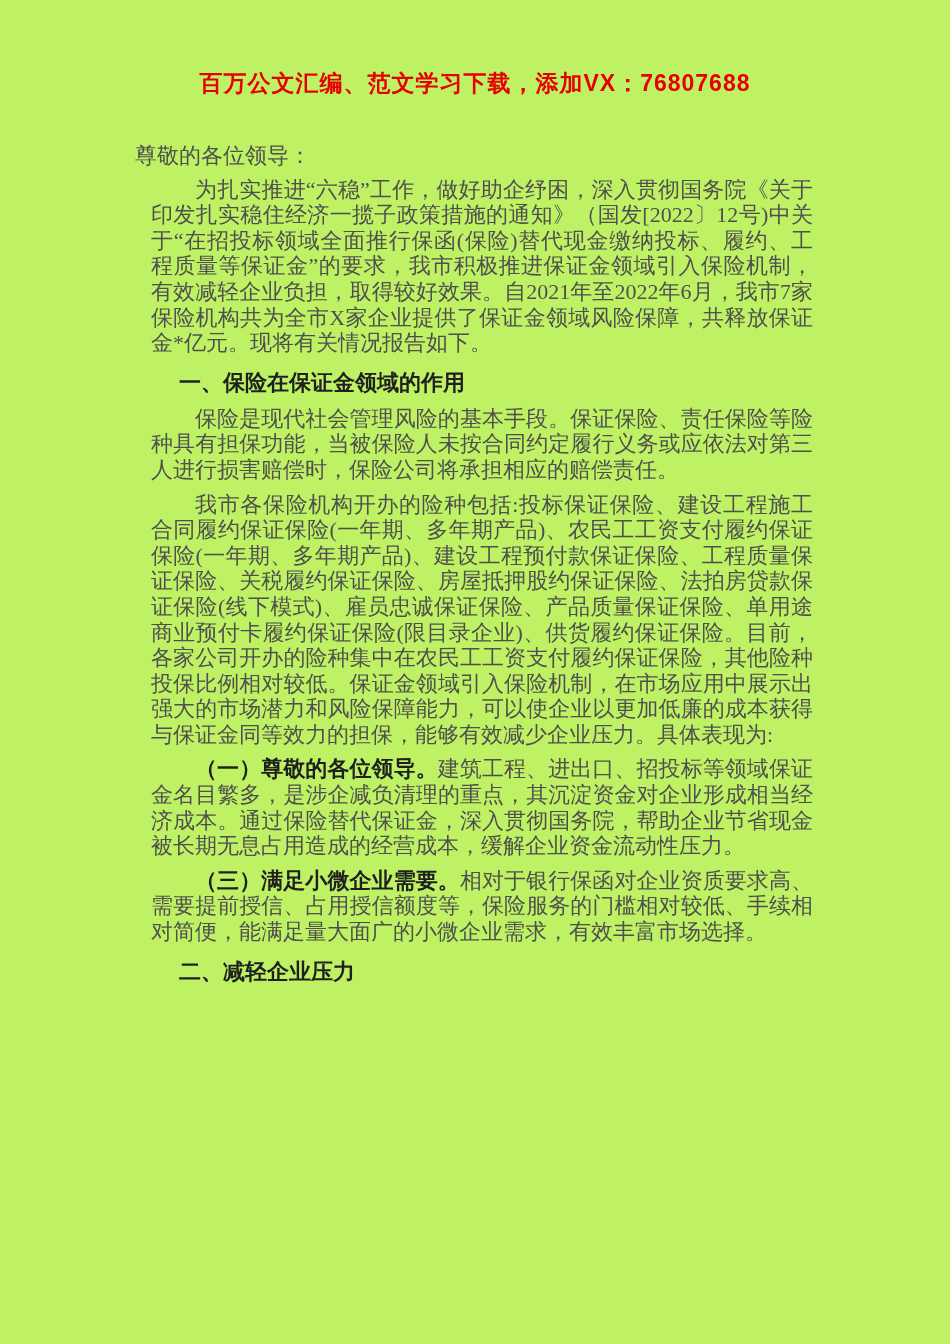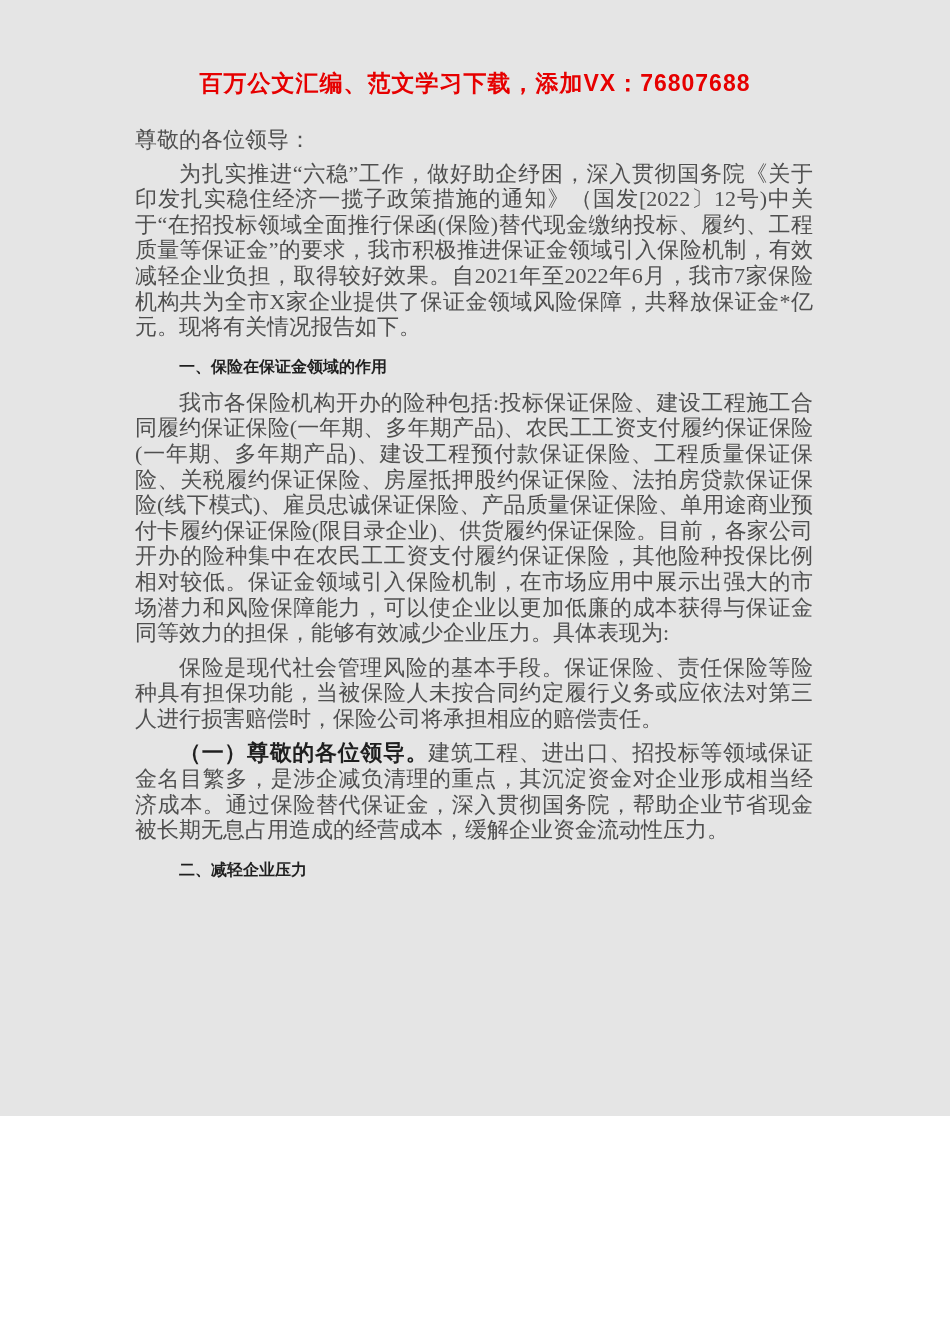--- a/index.html
+++ b/index.html
@@ -3,22 +3,22 @@
 <meta charset="utf-8">
 <style>
   html, body {
     margin: 0;
     padding: 0;
     background: #ffffff;
   }
   .page {
     position: relative;
     width: 950px;
-    height: 1116px;
-    background: #e5e5e5;
+    height: 1344px;
+    background: #bef264;
     overflow: hidden;
     font-family: "Liberation Serif", "DejaVu Serif", serif;
   }
   .notice {
     position: absolute;
     top: 70px;
     left: 0;
     width: 950px;
     text-align: center;
     color: #e60000;
@@ -32,32 +32,32 @@
     position: absolute;
     top: 127px;
     left: 135px;
     width: 678px;
     color: #4f4f4f;
     font-size: 22px;
     line-height: 25.6px;
     text-align: justify;
   }
   .salutation {
-    margin: 0 0 8px 0;
+    margin: 16px 0 8px 0;
     text-indent: 0;
   }
   .para {
-    margin: 0 0 9px 0;
+    margin: 0 0 9px 16px;
     text-indent: 44px;
   }
   .heading {
     font-family: "Liberation Sans", "DejaVu Sans", sans-serif;
     font-weight: bold;
     color: #1f1f1f;
-    font-size: 16px;
+    font-size: 22px;
     line-height: 26px;
     margin: 14px 0 10px 0;
     text-indent: 44px;
   }
   .lead {
     font-family: "Liberation Sans", "DejaVu Sans", sans-serif;
     font-weight: bold;
     color: #1f1f1f;
   }
 </style>
@@ -69,25 +69,26 @@
   <div class="notice">百万公文汇编、范文学习下载，添加VX：76807688</div>
 
   <div class="doc">
 
     <p class="salutation">尊敬的各位领导：</p>
 
     <p class="para">为扎实推进“六稳”工作，做好助企纾困，深入贯彻国务院《关于印发扎实稳住经济一揽子政策措施的通知》（国发[2022〕12号)中关于“在招投标领域全面推行保函(保险)替代现金缴纳投标、履约、工程质量等保证金”的要求，我市积极推进保证金领域引入保险机制，有效减轻企业负担，取得较好效果。自2021年至2022年6月，我市7家保险机构共为全市X家企业提供了保证金领域风险保障，共释放保证金*亿元。现将有关情况报告如下。</p>
 
     <h2 class="heading">一、保险在保证金领域的作用</h2>
 
+    <p class="para">保险是现代社会管理风险的基本手段。保证保险、责任保险等险种具有担保功能，当被保险人未按合同约定履行义务或应依法对第三人进行损害赔偿时，保险公司将承担相应的赔偿责任。</p>
+
     <p class="para">我市各保险机构开办的险种包括:投标保证保险、建设工程施工合同履约保证保险(一年期、多年期产品)、农民工工资支付履约保证保险(一年期、多年期产品)、建设工程预付款保证保险、工程质量保证保险、关税履约保证保险、房屋抵押股约保证保险、法拍房贷款保证保险(线下模式)、雇员忠诚保证保险、产品质量保证保险、单用途商业预付卡履约保证保险(限目录企业)、供货履约保证保险。目前，各家公司开办的险种集中在农民工工资支付履约保证保险，其他险种投保比例相对较低。保证金领域引入保险机制，在市场应用中展示出强大的市场潜力和风险保障能力，可以使企业以更加低廉的成本获得与保证金同等效力的担保，能够有效减少企业压力。具体表现为:</p>
-
-    <p class="para">保险是现代社会管理风险的基本手段。保证保险、责任保险等险种具有担保功能，当被保险人未按合同约定履行义务或应依法对第三人进行损害赔偿时，保险公司将承担相应的赔偿责任。</p>
 
     <p class="para"><span class="lead">（一）尊敬的各位领导。</span><span>建筑工程、进出口、招投标等领域保证金名目繁多，是涉企减负清理的重点，其沉淀资金对企业形成相当经济成本。通过保险替代保证金，深入贯彻国务院，帮助企业节省现金被长期无息占用造成的经营成本，缓解企业资金流动性压力。</span></p>
 
 
+    <p class="para"><span class="lead">（三）满足小微企业需要。</span><span>相对于银行保函对企业资质要求高、需要提前授信、占用授信额度等，保险服务的门槛相对较低、手续相对简便，能满足量大面广的小微企业需求，有效丰富市场选择。</span></p>
 
     <h2 class="heading">二、减轻企业压力</h2>
 
 
   </div>
 </div>
 
 </body></html>

